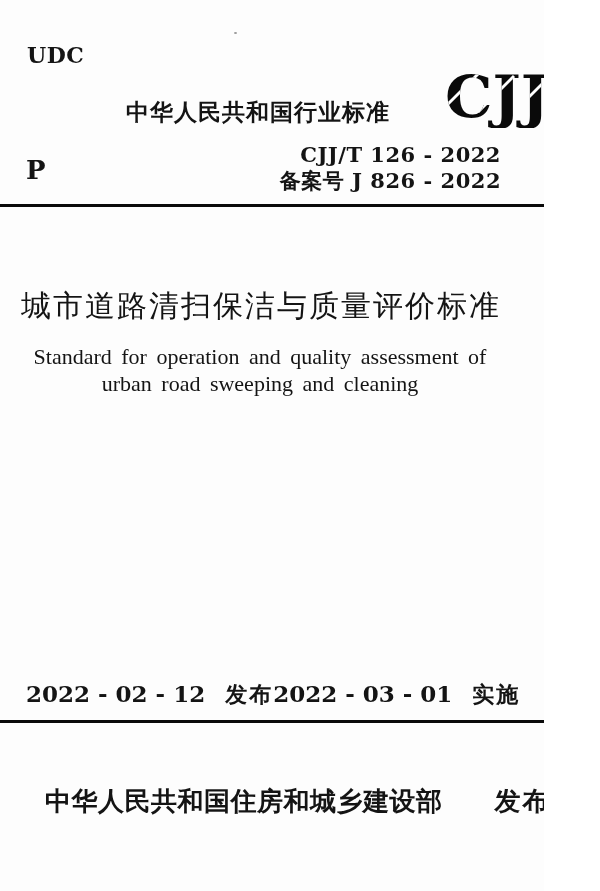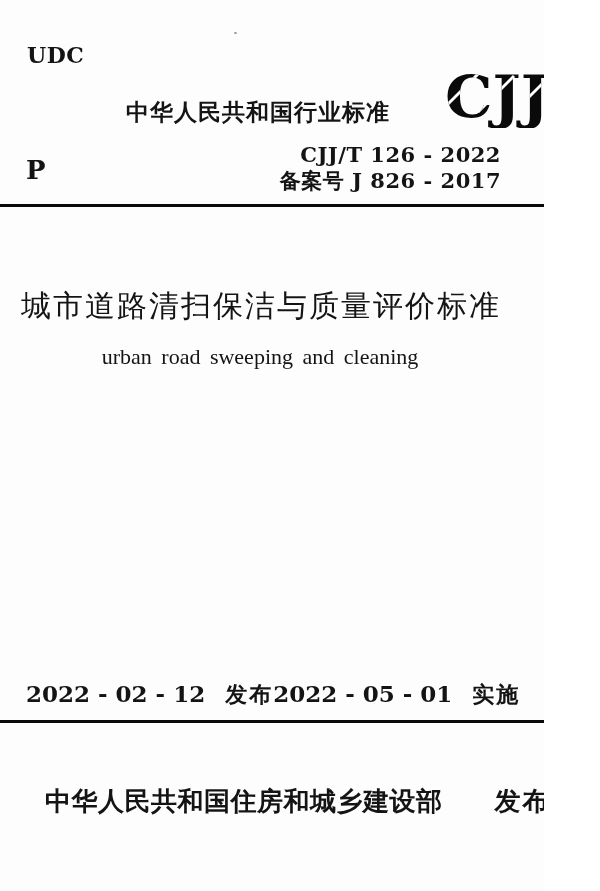--- a/index.html
+++ b/index.html
@@ -112,39 +112,40 @@
     <text x="55" y="51" text-anchor="middle" textLength="104" lengthAdjust="spacingAndGlyphs" fill="#0a0a0a">CJJ</text>
     <g clip-path="url(#cjj-clip)" stroke="#ffffff" stroke-width="3">
       <line x1="2" y1="42" x2="38" y2="6"></line>
       <line x1="36" y1="46" x2="72" y2="10"></line>
       <line x1="72" y1="46" x2="108" y2="10"></line>
     </g>
   </svg>
 
   <div class="std-no">CJJ/T 126 - 2022</div>
 
-  <div class="record-no">备案号 J 826 - 2017</div>
+  <div class="record-no">备案号 J 826 - 2022</div>
 
   <div class="p-mark">P</div>
 
   <div class="rule rule-top"></div>
 
   <div class="title-zh">城市道路清扫保洁与质量评价标准</div>
 
   <div class="title-en">
+    <div>Standard for operation and quality assessment of</div>
     <div>urban road sweeping and cleaning</div>
   </div>
 
   <div class="dates-row">
     <div class="date-group">
       <span class="date-num">2022 - 02 - 12</span>
       <span class="date-label">发布</span>
     </div>
     <div class="date-group">
-      <span class="date-num">2022 - 05 - 01</span>
+      <span class="date-num">2022 - 03 - 01</span>
       <span class="date-label">实施</span>
     </div>
   </div>
 
   <div class="rule rule-bottom"></div>
 
   <div class="publisher-row">
     <span>中华人民共和国住房和城乡建设部</span>
     <span class="publisher-action">发布</span>
   </div>

